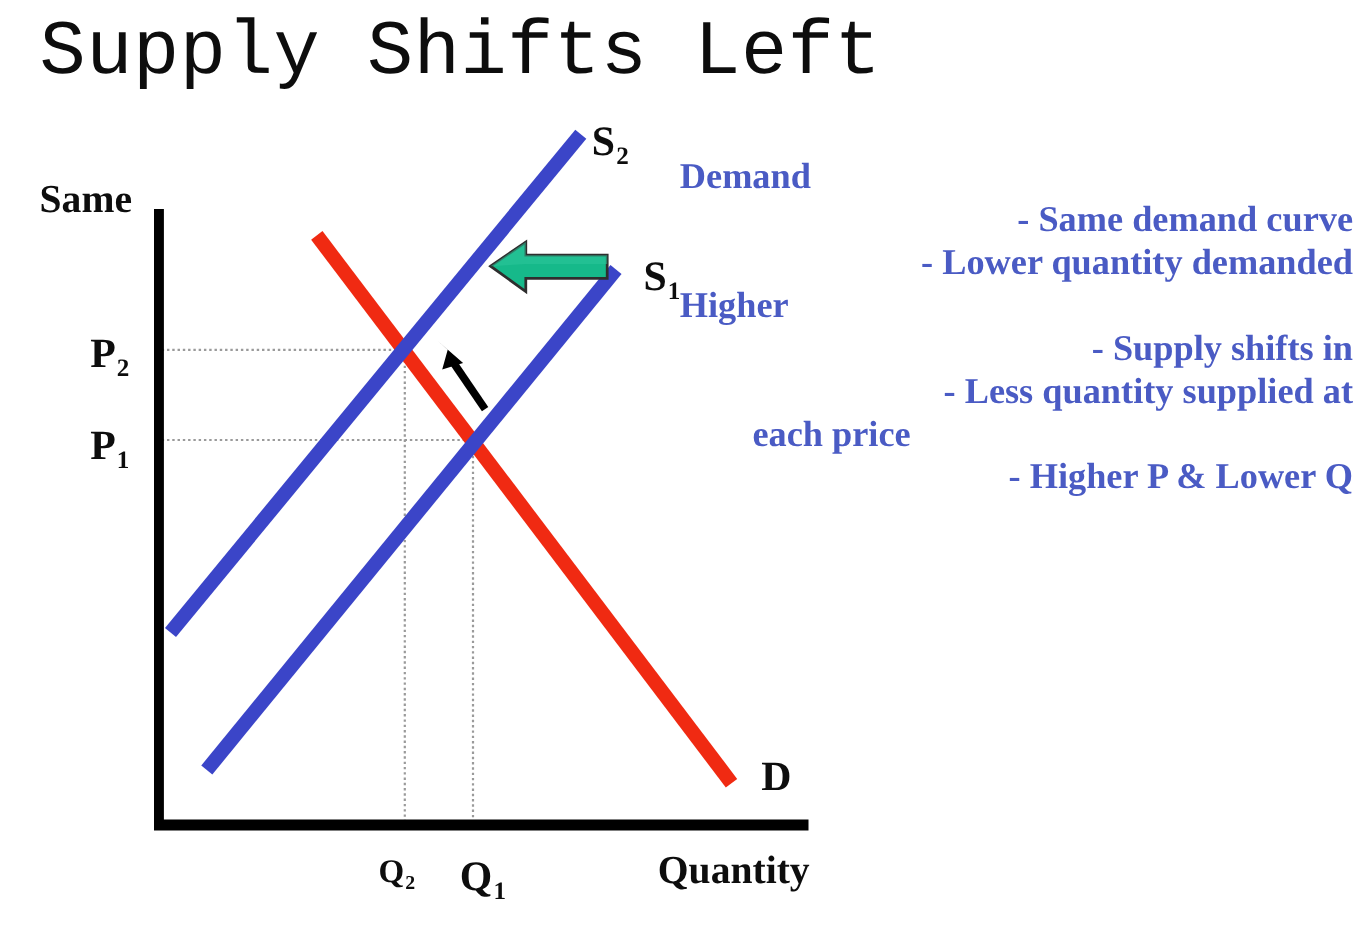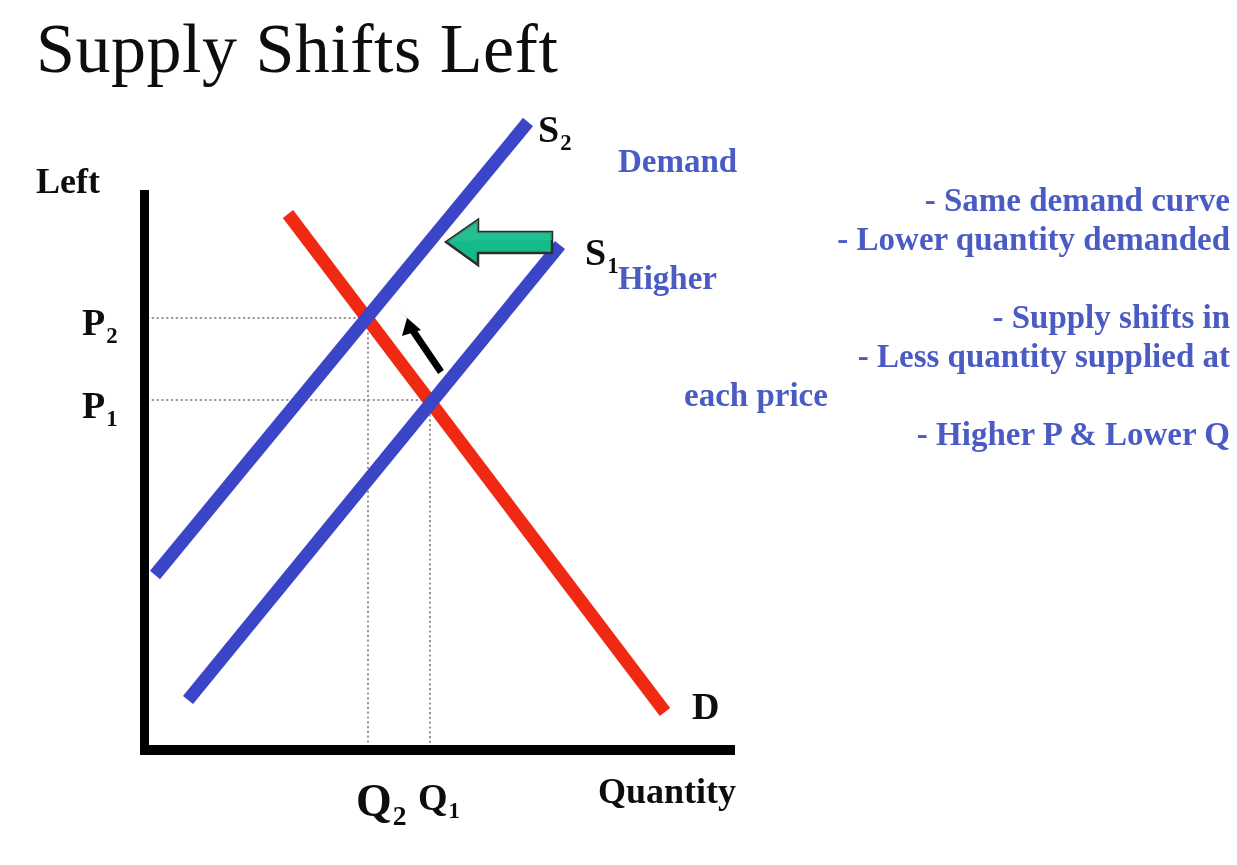--- a/index.html
+++ b/index.html
@@ -17,21 +17,21 @@
   }
 
   
   #title {
     position: absolute;
     left: 36px;
     top: 14px;
     font-size: 70px;
     line-height: 1.0;
     color: #0d0d0d;
-    font-family: Liberation Serif, serif;
+    font-family: Liberation Mono, monospace;
     font-weight: 400;
     white-space: nowrap;
     letter-spacing: 0.5px;
   }
 
   
   #chart-svg {
     position: absolute;
     left: 0;
     top: 0;
@@ -53,21 +53,21 @@
     vertical-align: baseline;
     position: relative;
     top: 0.34em;
     padding-left: 1px;
   }
 
   #lbl-price    { left: 36px;  top: 163px; font-size: 36px; }
   #lbl-quantity { left: 598px; top: 773px; font-size: 36px; }
   #lbl-p2       { left: 82px;  top: 303px; font-size: 38px; }
   #lbl-p1       { left: 82px;  top: 386px; font-size: 38px; }
-  #lbl-q2       { left: 356px; top: 778px; font-size: 46px; }
+  #lbl-q2       { left: 344px; top: 778px; font-size: 30px; }
   #lbl-q1       { left: 418px; top: 778px; font-size: 38px; }
   #lbl-s2       { left: 538px; top: 110px; font-size: 38px; }
   #lbl-s1       { left: 585px; top: 233px; font-size: 38px; }
   #lbl-d        { left: 692px; top: 687px; font-size: 38px; }
 
   
   #notes {
     position: absolute;
     left: 618px;
     top: 142px;
@@ -111,21 +111,21 @@
       <polygon points="446,242 478,220 478,232 552,232 552,253 478,253 478,265" fill="#16b98a" stroke="#2e2e2e" stroke-width="2.5" stroke-linejoin="miter"></polygon>
       <polygon points="446,242 478,220 478,232 552,232 552,240 478,240" fill="#2ec79a" stroke="none" opacity="0.55"></polygon>
     </g>
 
     <g>
       <line x1="441" y1="372" x2="409" y2="325" stroke="#000000" stroke-width="7" stroke-linecap="butt"></line>
       <polygon points="398,310 421,330 402,336 407,318" fill="#000000"></polygon>
     </g>
   </svg>
 
-  <div class="lbl" id="lbl-price">Left</div>
+  <div class="lbl" id="lbl-price">Same</div>
 
   <div class="lbl" id="lbl-quantity">Quantity</div>
 
   <div class="lbl" id="lbl-p2"><span>P</span><sub>2</sub></div>
 
   <div class="lbl" id="lbl-p1"><span>P</span><sub>1</sub></div>
 
   <div class="lbl" id="lbl-q2"><span>Q</span><sub>2</sub></div>
 
   <div class="lbl" id="lbl-q1"><span>Q</span><sub>1</sub></div>

